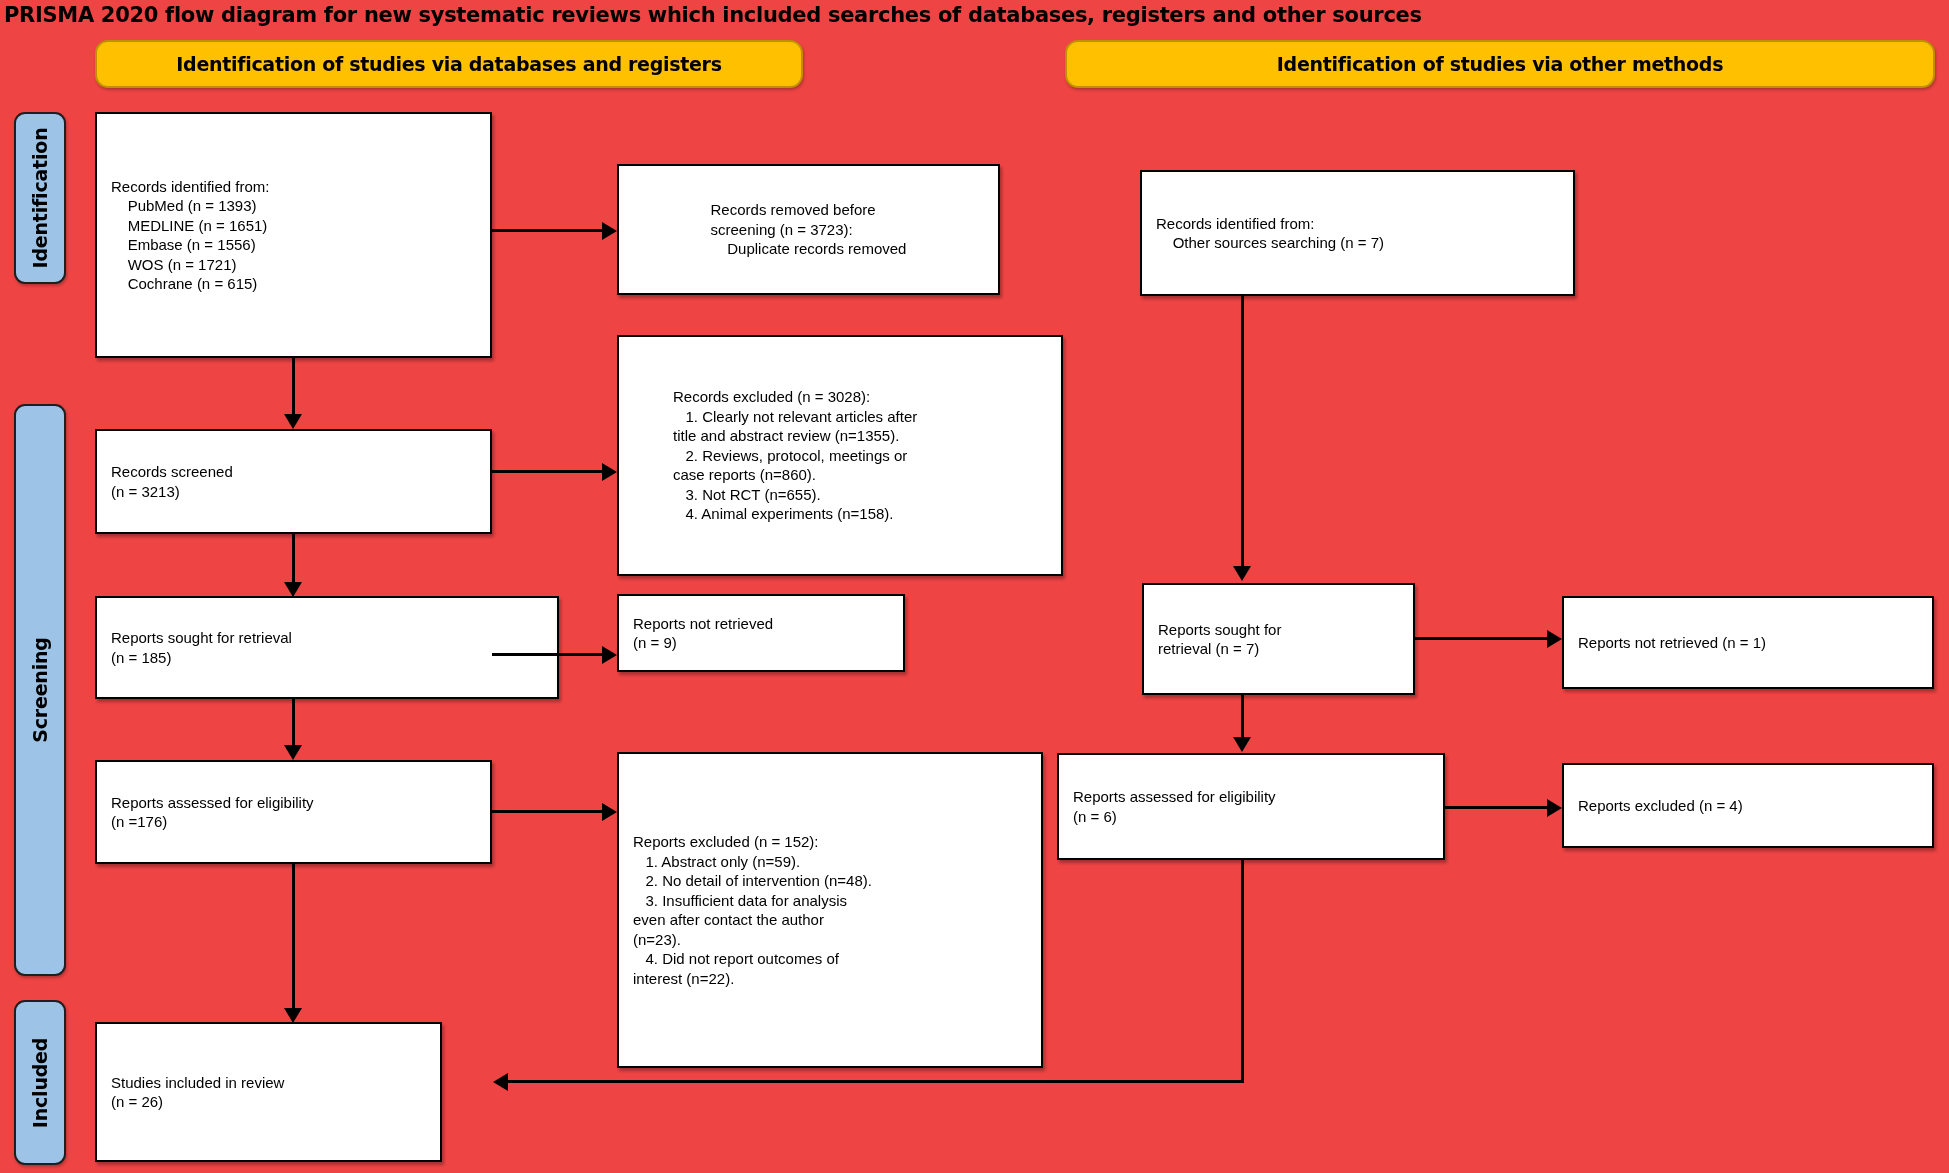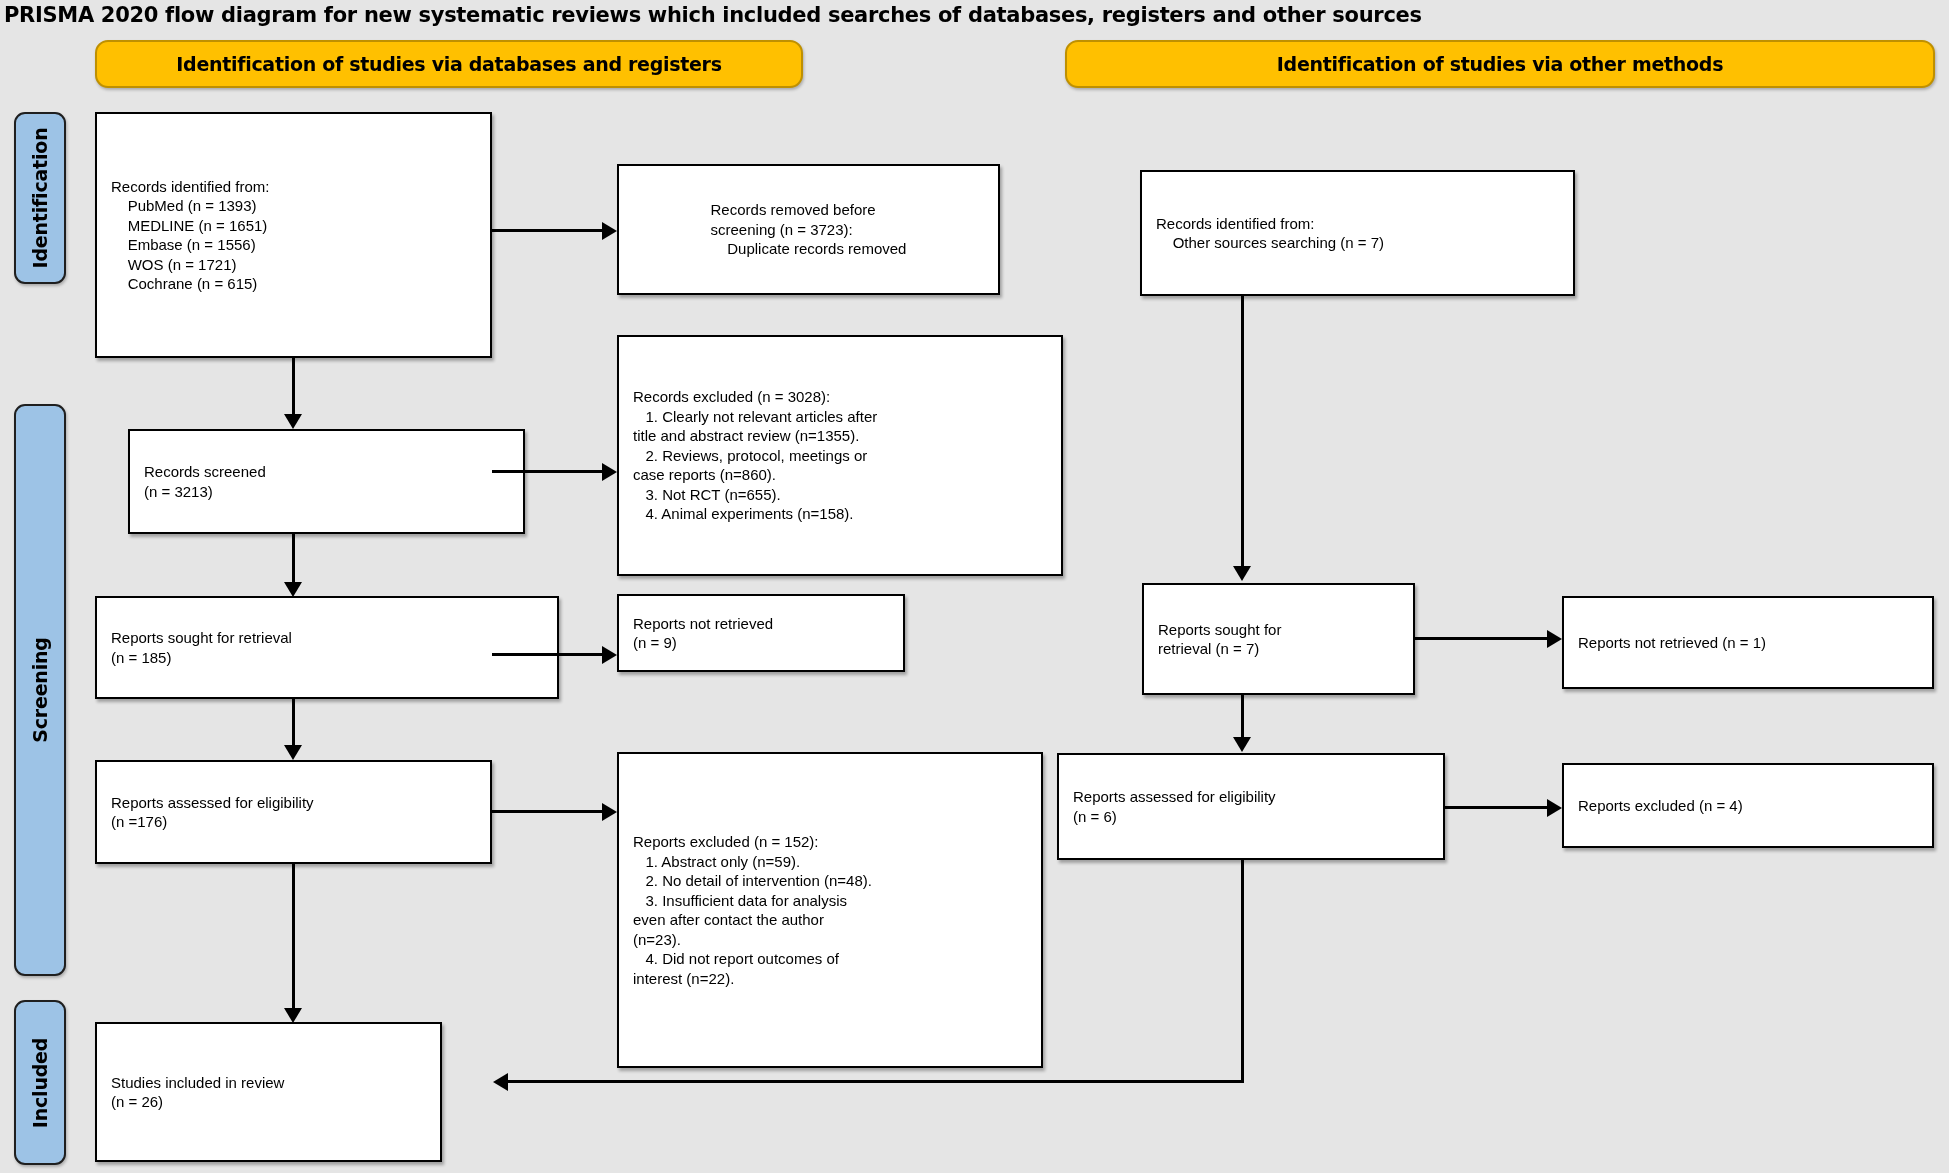--- a/index.html
+++ b/index.html
@@ -8,21 +8,21 @@
     background: #ffffff;
   }
   body {
     font-family: "Liberation Sans", sans-serif;
     color: #000000;
   }
   #canvas {
     position: relative;
     width: 1949px;
     height: 1173px;
-    background: #e5e5e5;
+    background: #ef4444;
     overflow: hidden;
   }
   .title {
     position: absolute;
     left: 4px;
     top: 0px;
     width: 1600px;
     height: 30px;
     line-height: 30px;
     font-size: 21px;
@@ -149,26 +149,26 @@
 screening (n = 3723):
     Duplicate records removed</div>
   </div>
 
   <div class="conn conn-h" style="left:492px; top:229px; width:110px;"></div>
   <div class="arrow arrow-right" style="left:602px; top:221.5px;"></div>
 
   <div class="conn conn-v" style="left:292px; top:358px; width:2.5px; height:58px;"></div>
   <div class="arrow arrow-down" style="left:284px; top:414px;"></div>
 
-  <div class="box" style="left:95px; top:429px; width:397px; height:105px;margin-left:33px;">
+  <div class="box" style="left:95px; top:429px; width:397px; height:105px;">
     <div class="box-text">Records screened
 (n = 3213)</div>
   </div>
 
-  <div class="box" style="left:617px; top:335px; width:446px; height:241px;">
+  <div class="box" style="left:617px; top:335px; width:446px; height:241px;padding-left:40px;">
     <div class="box-text">Records excluded (n = 3028):
    1. Clearly not relevant articles after
 title and abstract review (n=1355).
    2. Reviews, protocol, meetings or
 case reports (n=860).
    3. Not RCT (n=655).
    4. Animal experiments (n=158).</div>
   </div>
 
   <div class="conn conn-h" style="left:492px; top:470px; width:110px;"></div>

